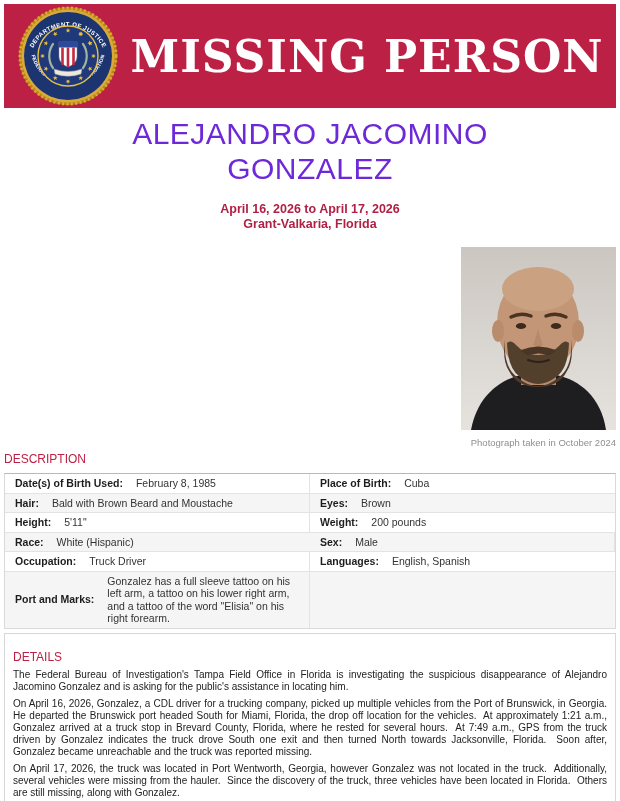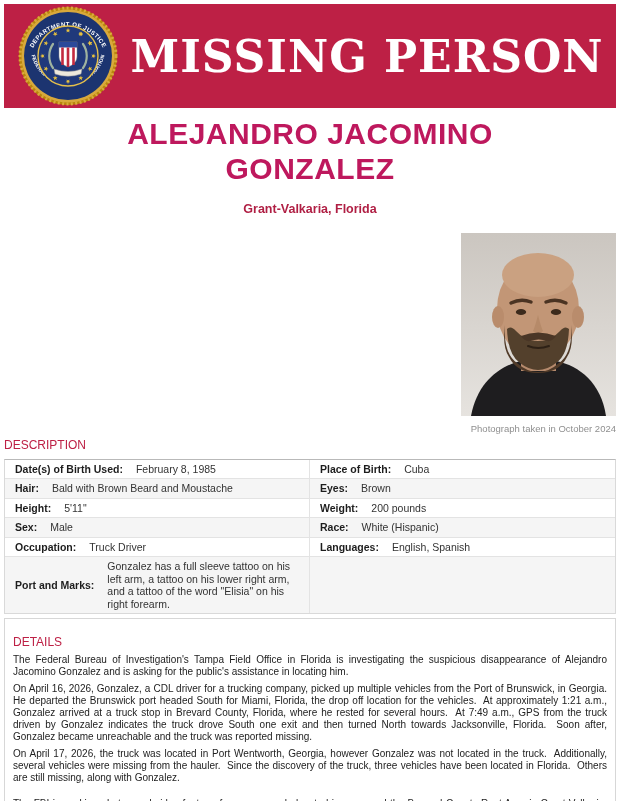--- a/index.html
+++ b/index.html
@@ -30,24 +30,24 @@
     font-size: 44px;
     letter-spacing: 1px;
     white-space: nowrap;
   }
 
   
   .subject-name {
     margin: 8px auto 0 auto;
     max-width: 470px;
     text-align: center;
-    color: #be185d;
+    color: #6d28d9;
     font-size: 30px;
     line-height: 35px;
-    font-weight: bold;
+    font-weight: normal;
     letter-spacing: 0.5px;
   }
   .subject-dates {
     margin-top: 16px;
     text-align: center;
     color: #B01F44;
     font-weight: bold;
     font-size: 12.5px;
     line-height: 14.5px;
   }
@@ -162,20 +162,21 @@
         </g>
 
         <path d="M 36,63 q 14,5 28,0 l -1,5 q -13,4.5 -26,0 Z" fill="#EDE8DC" stroke="#9a9a9a" stroke-width="0.5"></path>
       </svg>
     </div>
     <h1 class="banner-title">MISSING PERSON</h1>
   </header>
 
   <h2 class="subject-name">ALEJANDRO JACOMINO GONZALEZ</h2>
   <div class="subject-dates">
+    <div>April 16, 2026 to April 17, 2026</div>
     <div>Grant-Valkaria, Florida</div>
   </div>
 
   <figure class="photo-fig">
     <div class="photo-frame">
       <svg viewBox="0 0 155 183" width="155" height="183" aria-hidden="true">
         <defs>
           <linearGradient id="bgGrad" x1="0" y1="0" x2="0" y2="1">
             <stop offset="0" stop-color="#cbc6c0"></stop>
             <stop offset="1" stop-color="#e6e3df"></stop>
@@ -238,27 +239,27 @@
           <div class="desc-cell left">
             <span class="desc-label">Height:</span>
             <span class="desc-value">5'11"</span>
           </div>
           <div class="desc-cell right">
             <span class="desc-label">Weight:</span>
             <span class="desc-value">200 pounds</span>
           </div>
         </div>
         <div class="desc-row alt">
+          <div class="desc-cell right">
+            <span class="desc-label">Race:</span>
+            <span class="desc-value">White (Hispanic)</span>
+          </div>
           <div class="desc-cell left">
             <span class="desc-label">Sex:</span>
             <span class="desc-value">Male</span>
-          </div>
-          <div class="desc-cell right">
-            <span class="desc-label">Race:</span>
-            <span class="desc-value">White (Hispanic)</span>
           </div>
         </div>
         <div class="desc-row">
           <div class="desc-cell left">
             <span class="desc-label">Occupation:</span>
             <span class="desc-value">Truck Driver</span>
           </div>
           <div class="desc-cell right">
             <span class="desc-label">Languages:</span>
             <span class="desc-value">English, Spanish</span>

